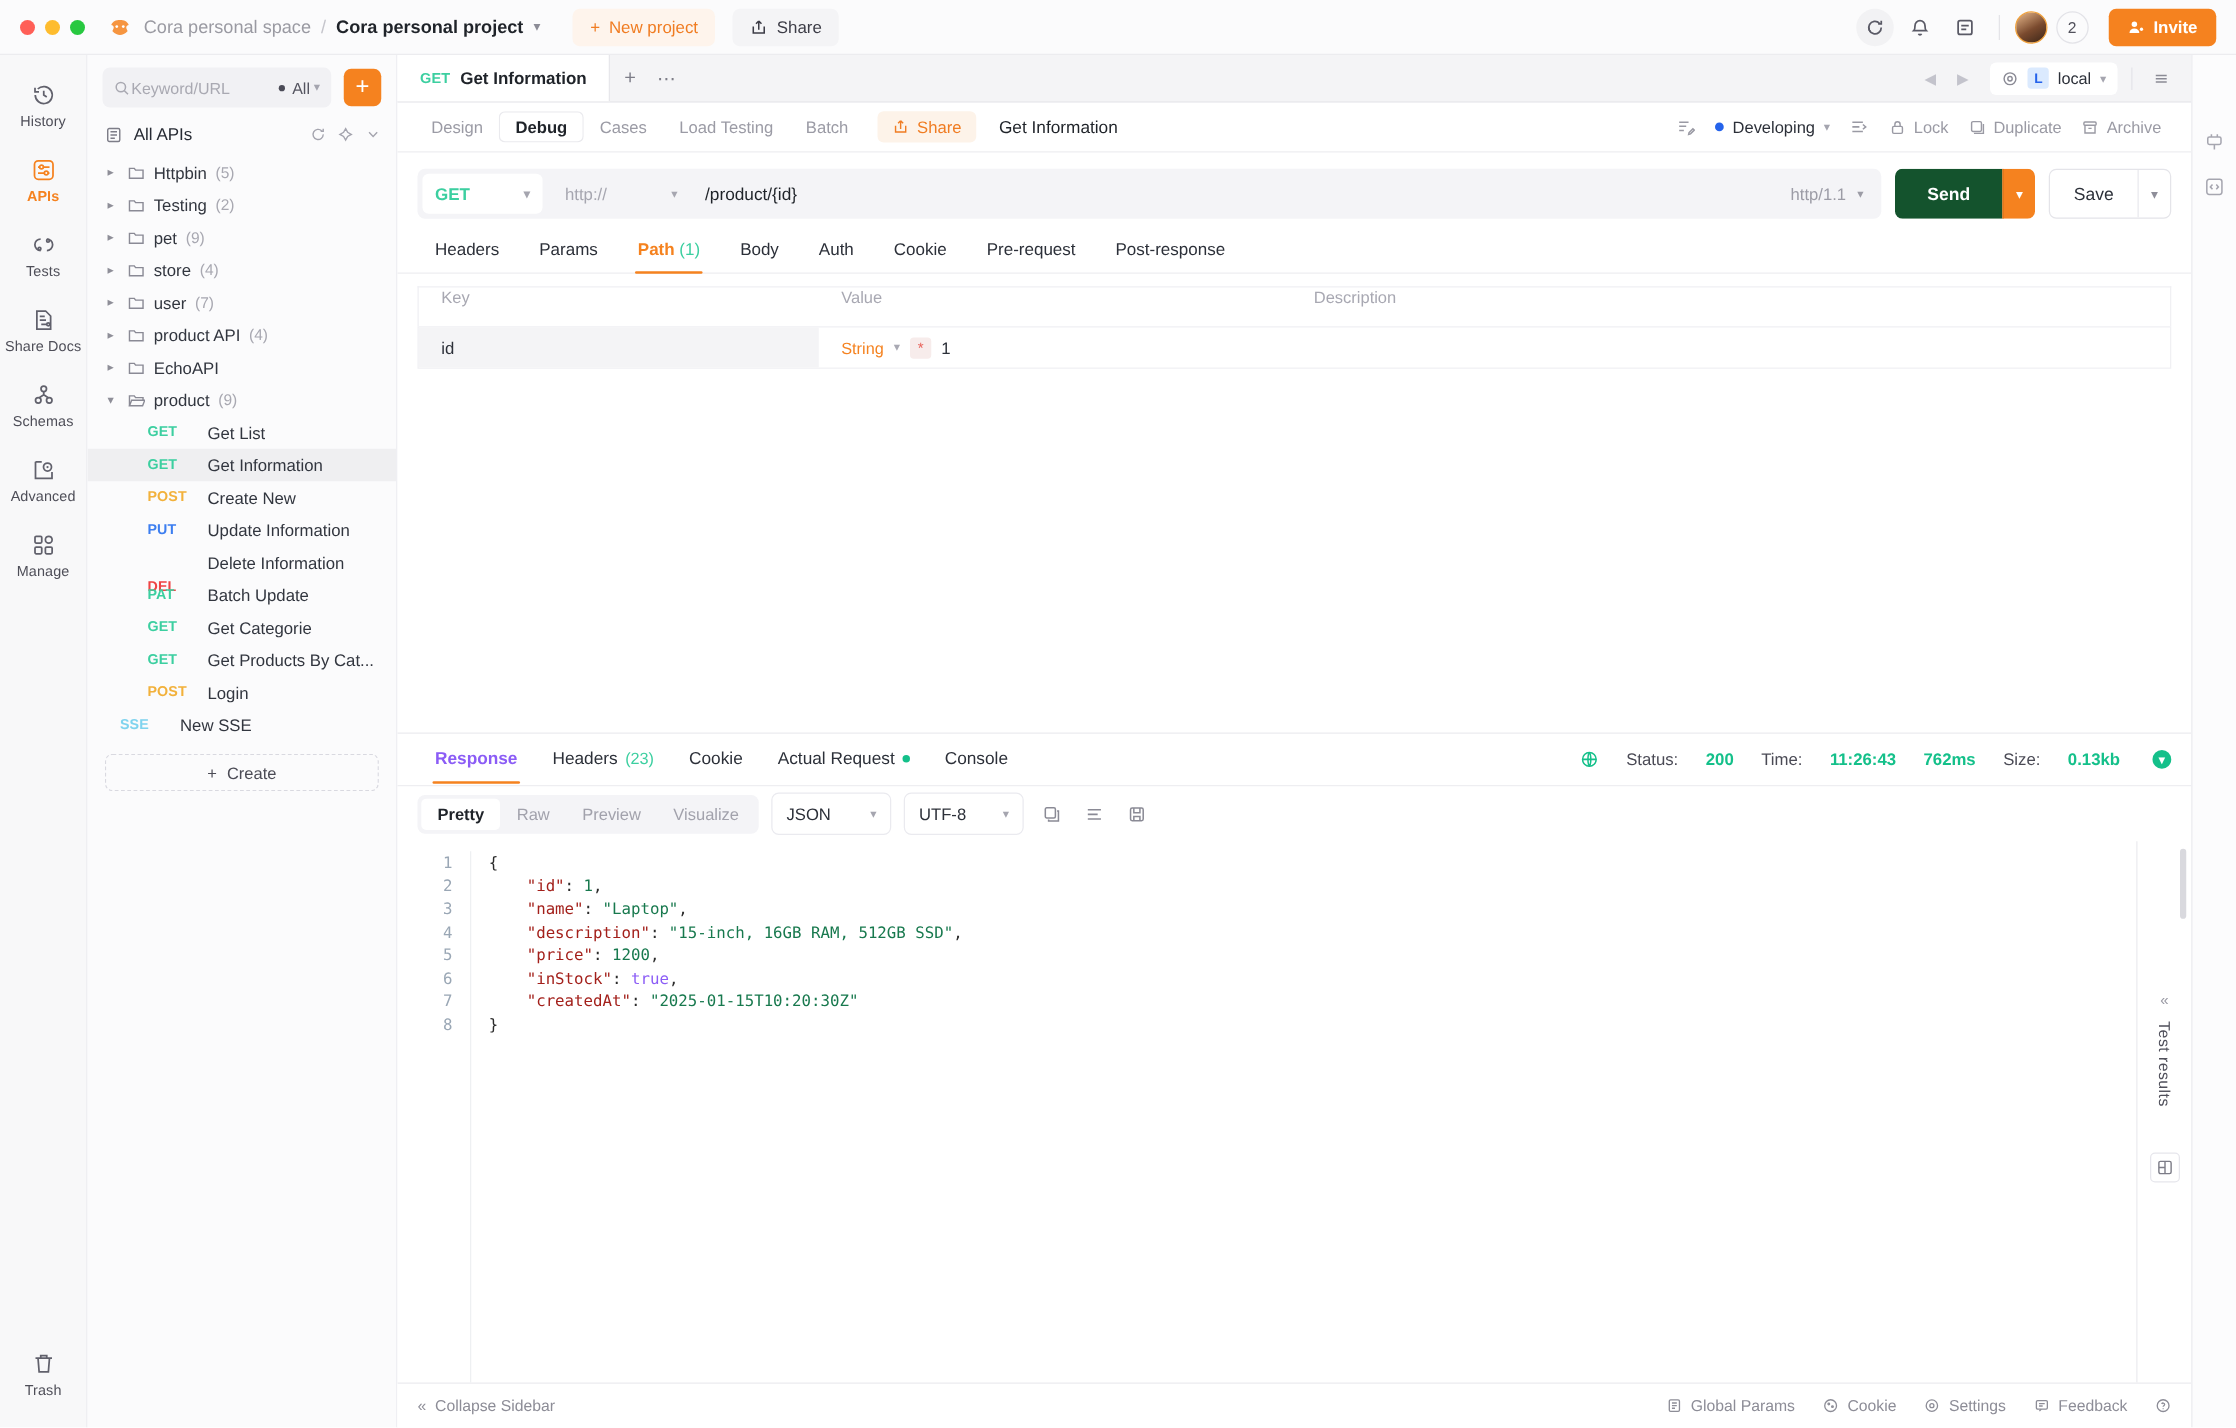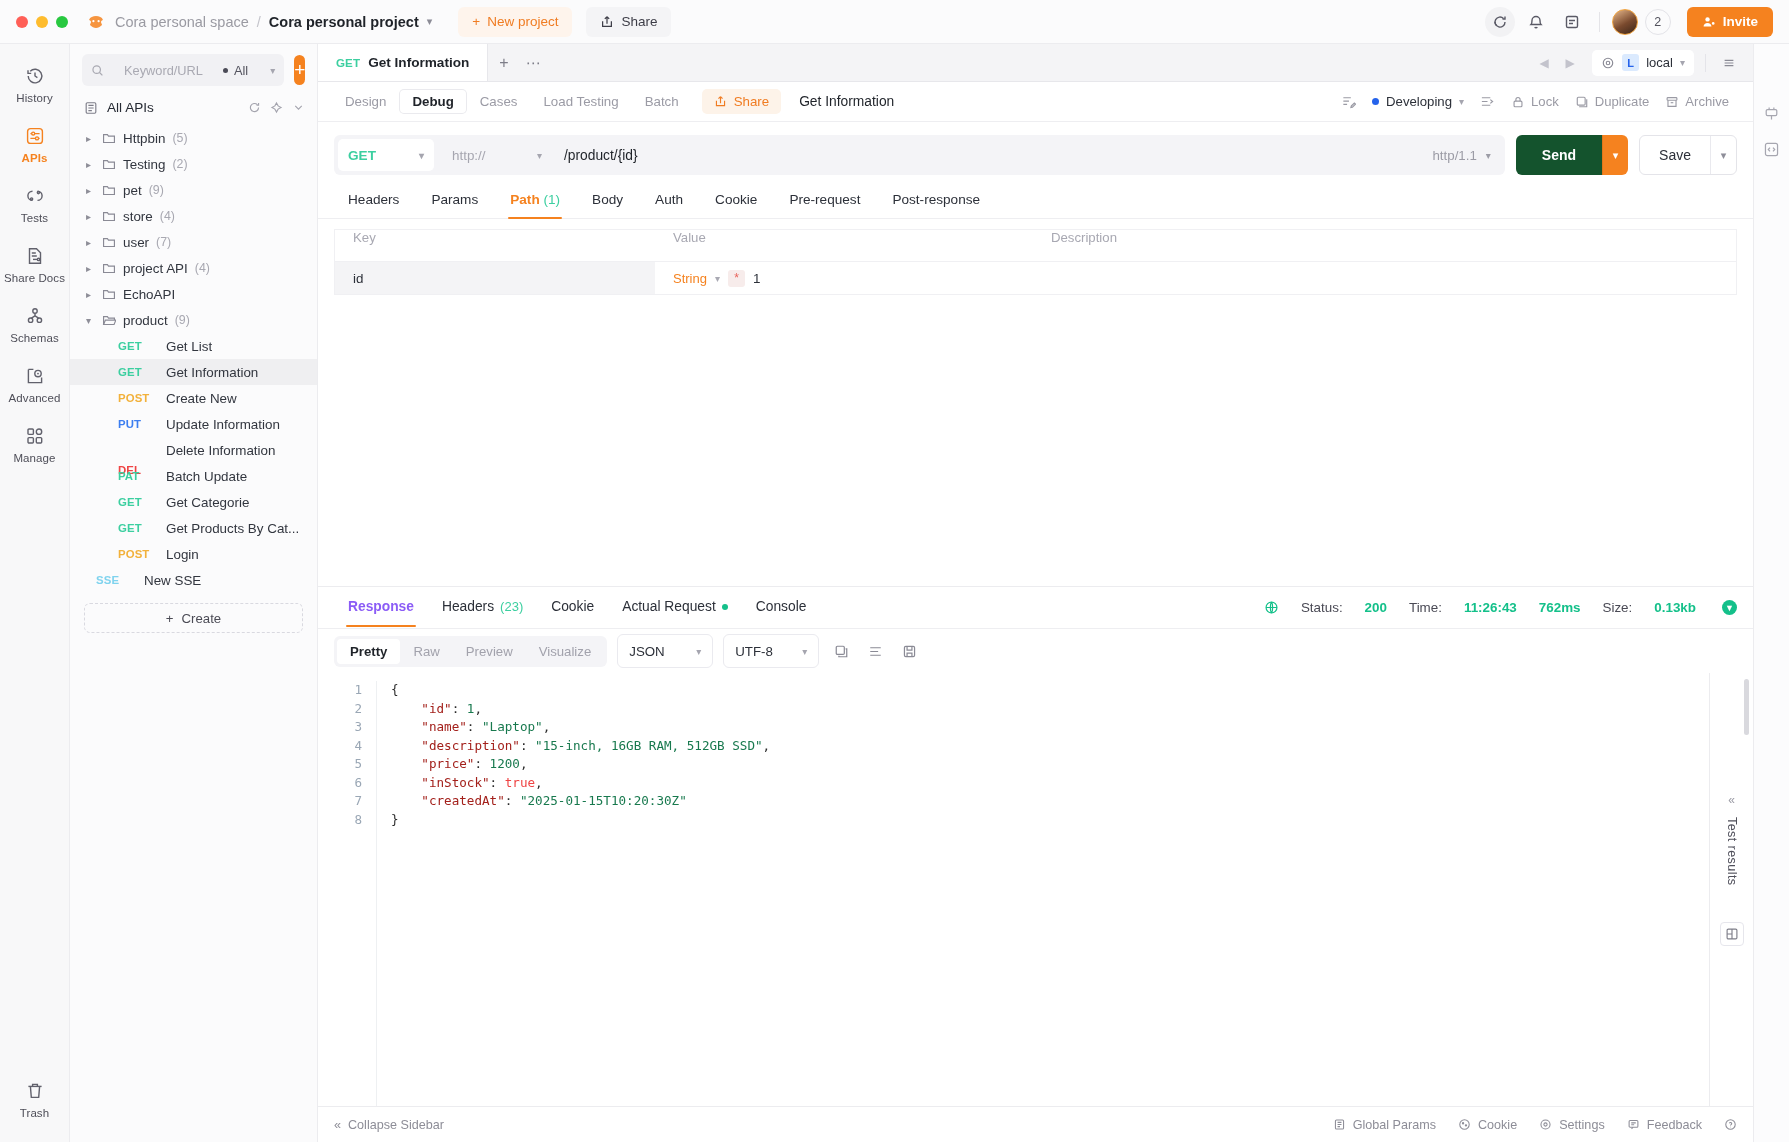--- a/index.html
+++ b/index.html
@@ -89,21 +89,21 @@
 
   
   .tree {
     width: 248px; flex: 0 0 248px;
     background: #fbfbfc; border-right: 1px solid #ececef;
     display: flex; flex-direction: column;
   }
   .tree-search-row { display: flex; align-items: center; padding: 10px 12px 6px 12px; gap: 10px; }
   .search-box {
     flex: 1; height: 32px; background: #f1f1f4; border-radius: 6px;
-    display: flex; align-items: center; padding: 0 9px; gap: 20px;
+    display: flex; align-items: center; padding: 0 9px; gap: 1px;
   }
   .search-ph { flex: 1; font-size: 12.8px; color: #a9a9b2; }
   .search-all { font-size: 12.8px; color: #54545f; display: flex; align-items: center; gap: 6px; }
   .blue-dot { width: 5px; height: 5px; border-radius: 50%; background: #4b4b57; }
   .add-btn {
     width: 30px; height: 30px; border-radius: 6px; background: #f5821f;
     color: #fff; font-size: 19px; display: flex; align-items: center; justify-content: center;
   }
   .all-apis {
     display: flex; align-items: center; padding: 8px 12px 8px 14px; gap: 9px;
@@ -262,21 +262,21 @@
   .codewrap { flex: 1; display: flex; min-height: 0; position: relative; }
   .code {
     flex: 1; display: flex; font-family: "DejaVu Sans Mono", monospace;
     font-size: 12.6px; line-height: 18.5px; padding-top: 8px; min-width: 0;
   }
   .gutter { width: 58px; flex: 0 0 58px; text-align: right; padding-right: 14px; color: #9aa7b5; user-select:none; }
   .codearea { flex: 1; padding-left: 14px; border-left: 1px solid #eef0f2; white-space: pre; overflow: hidden; }
   .jk { color: #a3201b; }
   .jn { color: #18794e; }
   .js { color: #18794e; }
-  .jb { color: #ef4444; }
+  .jb { color: #8b5cf6; }
   .jp { color: #2b2b2b; }
   .scrollthumb { position: absolute; right: 4px; top: 6px; width: 5px; height: 56px; background: #d9d9de; border-radius: 3px;}
 
   .testres {
     width: 44px; flex: 0 0 44px; border-left: 1px solid #ececef;
     display: flex; flex-direction: column; align-items: center; padding-top: 120px; gap: 10px;
   }
   .tr-chev { color: #9a9aa4; font-size: 12px; }
   .tr-text { writing-mode: vertical-rl; font-size: 12.6px; color: #4f4f5a; letter-spacing: .4px; }
   .tr-btm { margin-top: auto; margin-bottom: 160px; width: 24px; height: 24px; border: 1px solid #e6e6ec; border-radius: 4px; display:flex;align-items:center;justify-content:center;color:#7d7d88;}
@@ -550,21 +550,21 @@
           <span>user</span>
           <span class="cnt">(7)</span>
         </div>
         <div class="tnode">
           <span class="chev">▸</span>
           <span class="fold">
               <svg width="14" height="14" viewBox="0 0 16 16" fill="none" stroke="#8a8a95" stroke-width="1.3">
                 <path d="M1.8 4.2h4.4l1.2 1.6h6.8v7.4H1.8z"></path>
               </svg>
             </span>
-          <span>project API</span>
+          <span>product API</span>
           <span class="cnt">(4)</span>
         </div>
         <div class="tnode">
           <span class="chev">▸</span>
           <span class="fold">
               <svg width="14" height="14" viewBox="0 0 16 16" fill="none" stroke="#8a8a95" stroke-width="1.3">
                 <path d="M1.8 4.2h4.4l1.2 1.6h6.8v7.4H1.8z"></path>
               </svg>
             </span>
           <span>EchoAPI</span>

